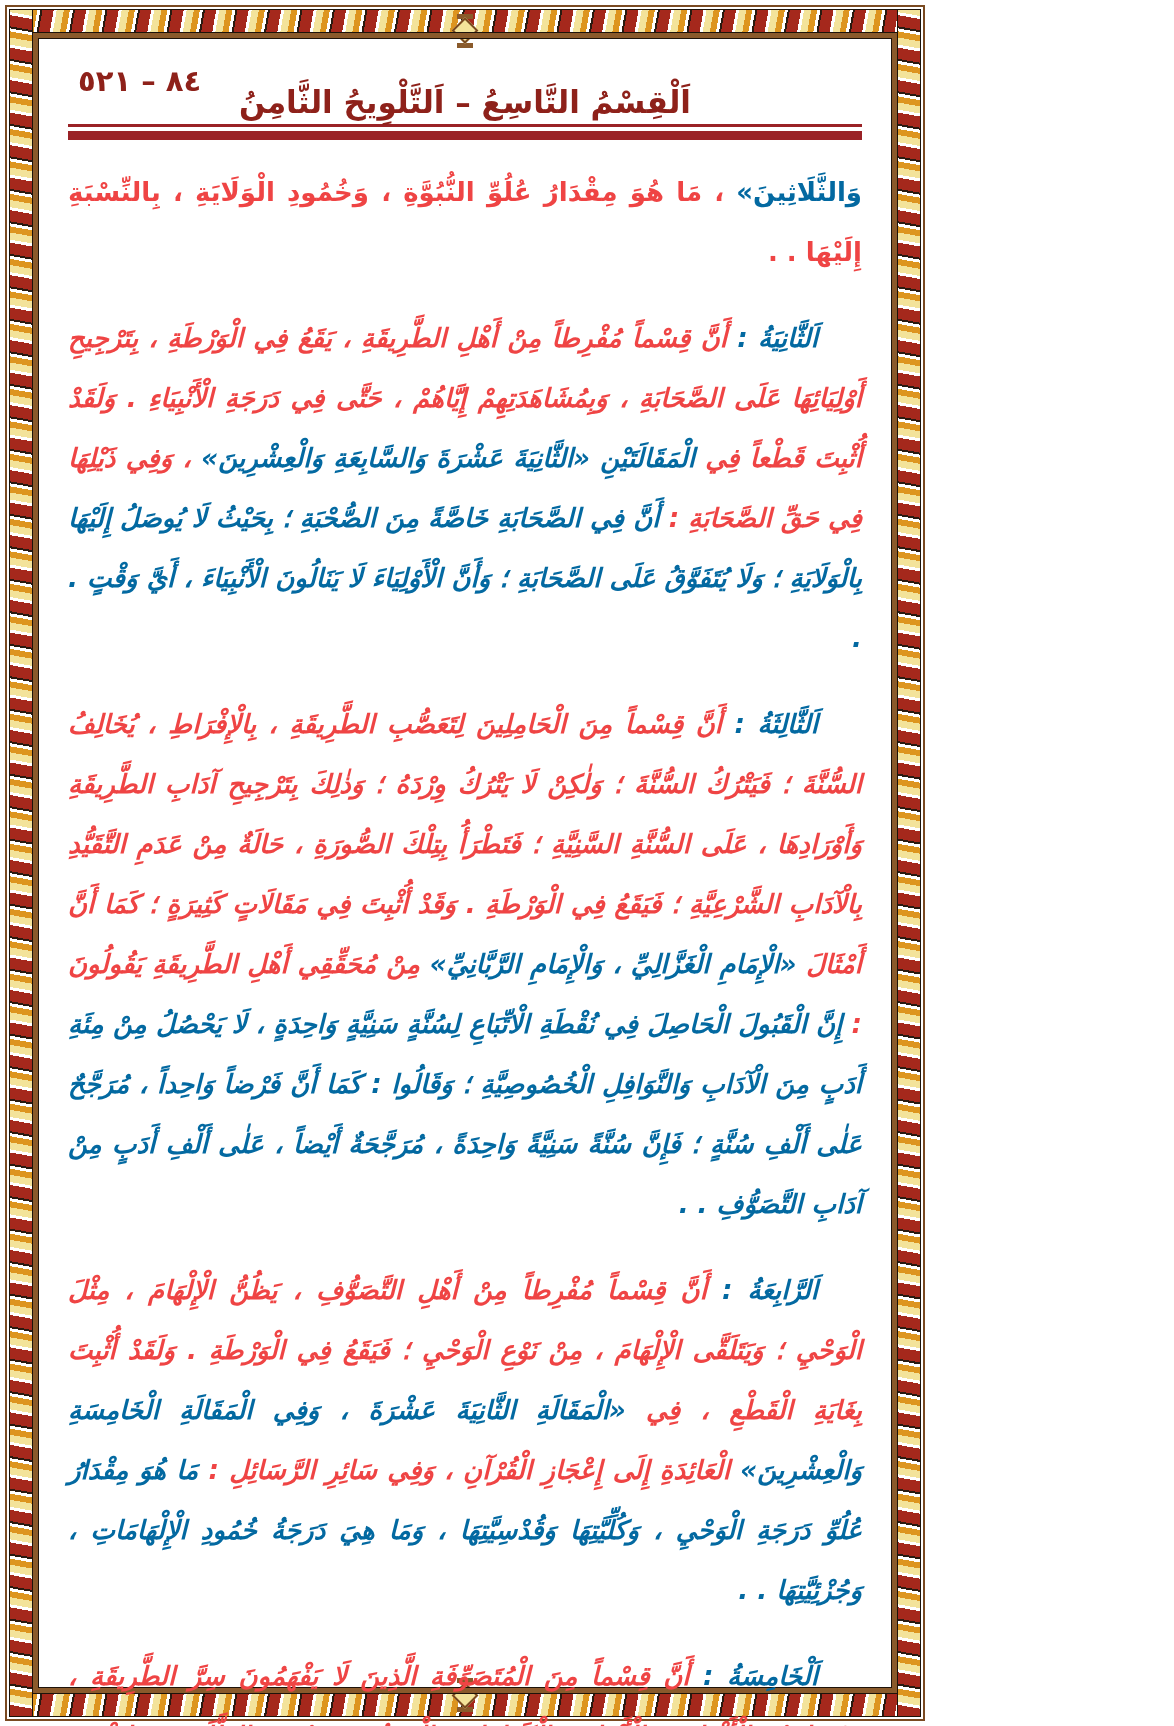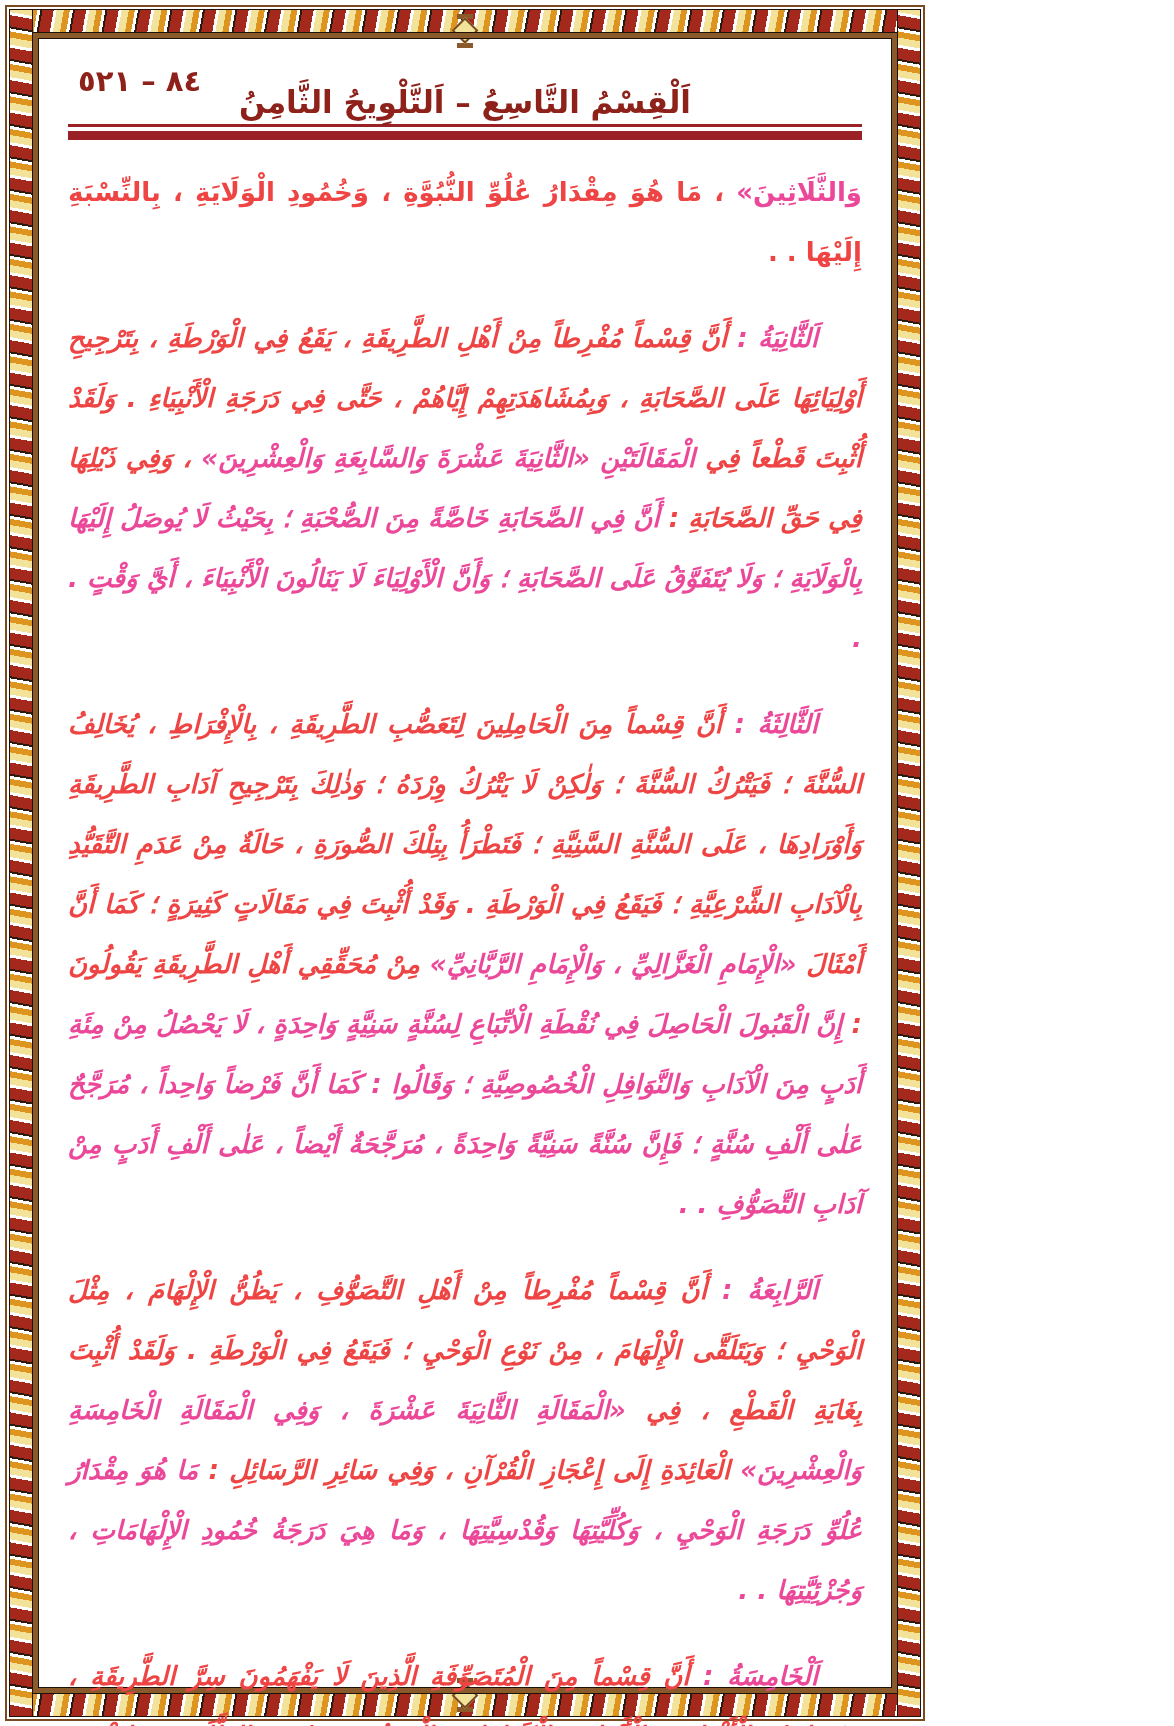--- a/index.html
+++ b/index.html
@@ -85,21 +85,21 @@
   .body-text {
     margin-top:22px;
     font-size:26px; font-weight:bold;
     line-height:60px;
     color:#121212;
     text-align:justify;
     text-justify:inter-word;
   }
   .body-text p { margin:0 0 26px 0; }
   .body-text p.indent { text-indent:44px;font-style:italic; }
-  .seg-red   { color:#ec4899; }
+  .seg-red   { color:#0369a1; }
   .seg-black { color:#ef4444; }
 </style>
 </head>
 <body>
 
 <div class="page">
 
   <div class="frame-line"></div>
   <div class="chain">
     <div class="band h top"></div>

